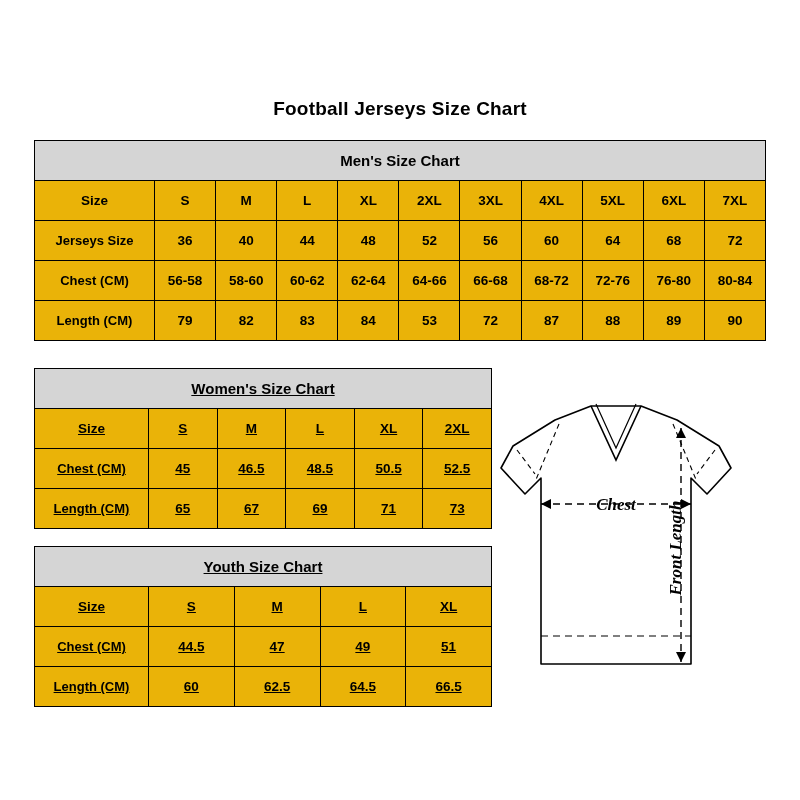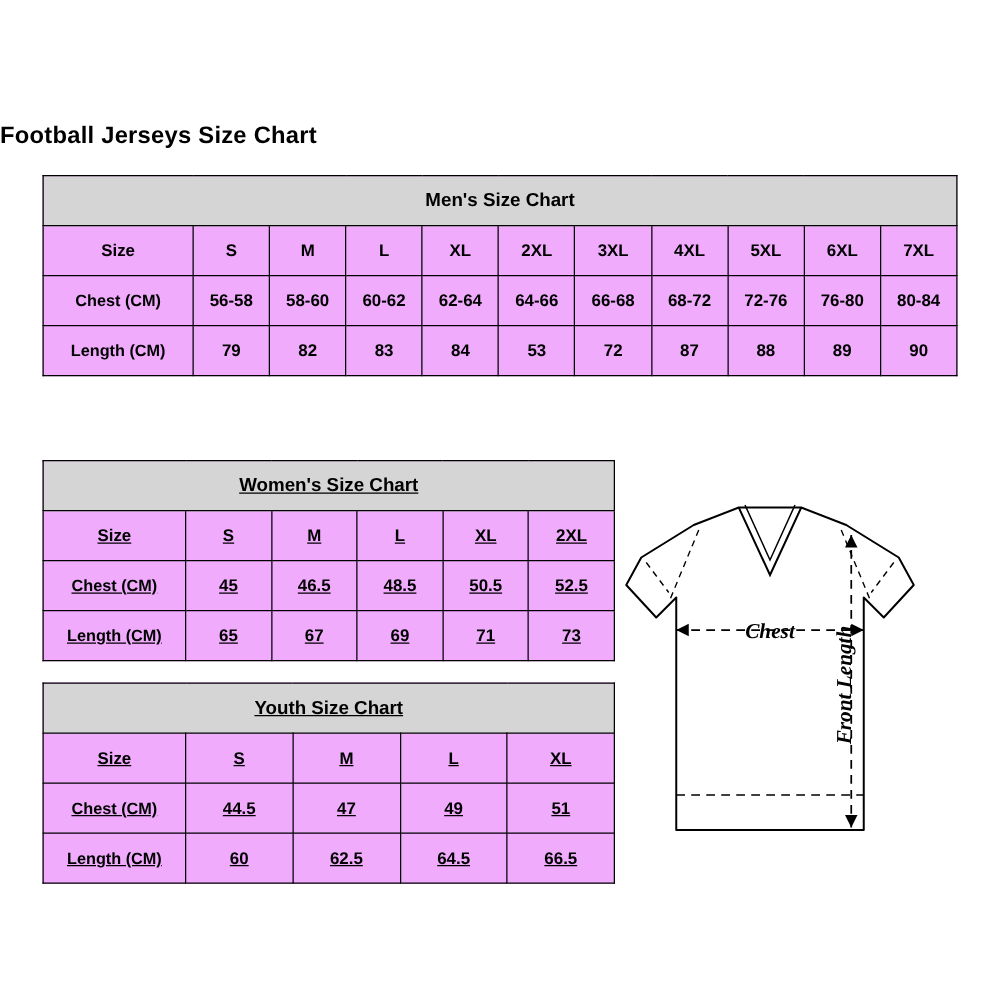--- a/index.html
+++ b/index.html
@@ -19,29 +19,30 @@
   .page {
     position: absolute;
     inset: 0;
   }
 
   .chart-title {
     position: absolute;
     top: 98px;
     left: 0;
     width: 800px;
+    text-align: center;
     font-size: 19px;
     font-weight: bold;
     letter-spacing: 0.2px;
   }
 
   table.size-table {
     border-collapse: collapse;
     table-layout: fixed;
-    background: #f0abfc;
+    background: #eab308;
   }
   table.size-table td,
   table.size-table th {
     border: 1px solid #000000;
     text-align: center;
     vertical-align: middle;
     font-size: 13.5px;
     font-weight: bold;
     padding: 0;
     height: 40px;
@@ -144,20 +145,33 @@
         <th>XL</th>
         <th>2XL</th>
         <th>3XL</th>
         <th>4XL</th>
         <th>5XL</th>
         <th>6XL</th>
         <th>7XL</th>
       </tr>
     </thead>
     <tbody>
+      <tr>
+        <td class="row-label">Jerseys Size</td>
+        <td>36</td>
+        <td>40</td>
+        <td>44</td>
+        <td>48</td>
+        <td>52</td>
+        <td>56</td>
+        <td>60</td>
+        <td>64</td>
+        <td>68</td>
+        <td>72</td>
+      </tr>
       <tr>
         <td class="row-label">Chest (CM)</td>
         <td>56-58</td>
         <td>58-60</td>
         <td>60-62</td>
         <td>62-64</td>
         <td>64-66</td>
         <td>66-68</td>
         <td>68-72</td>
         <td>72-76</td>

